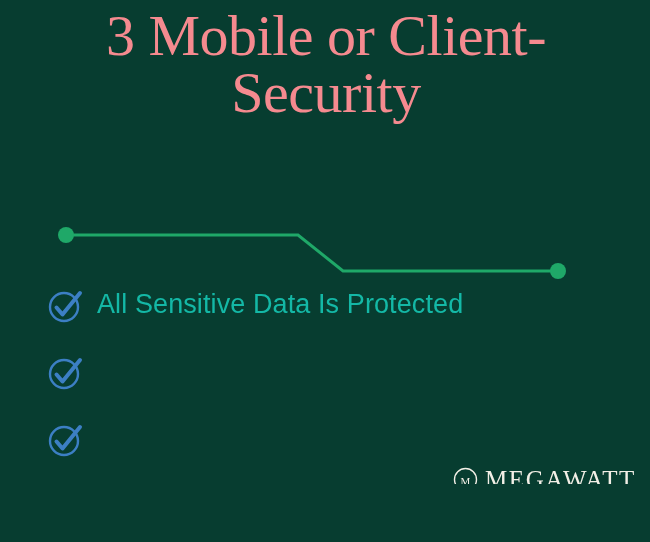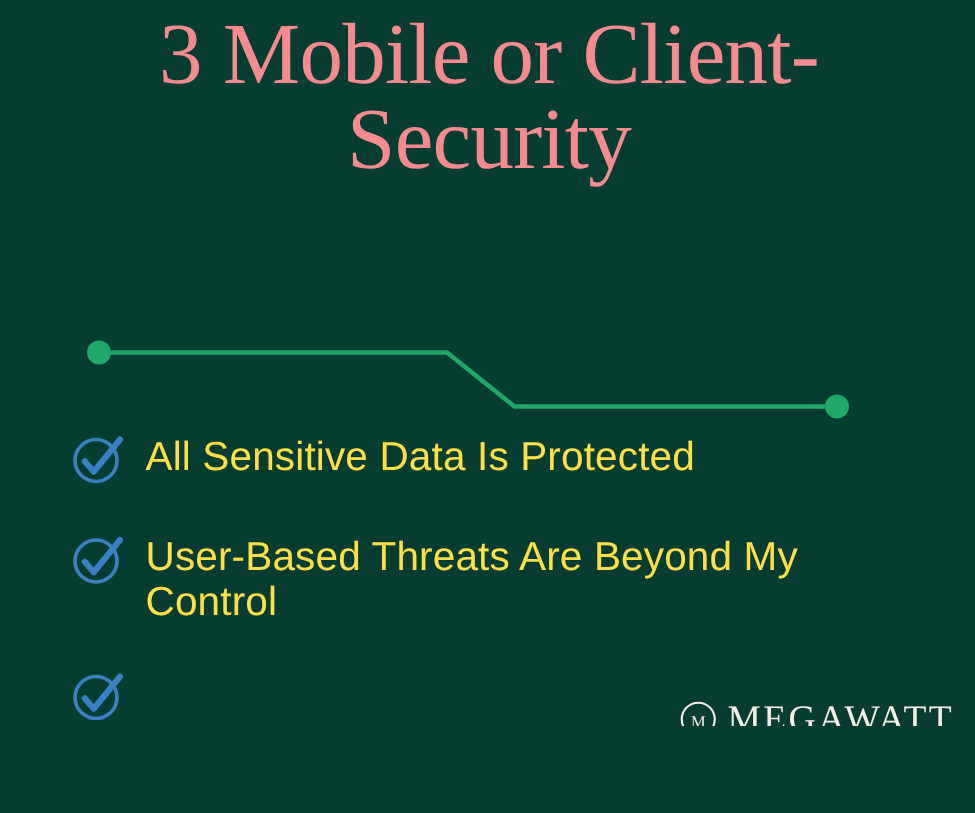--- a/index.html
+++ b/index.html
@@ -56,21 +56,21 @@
     margin-bottom:30px;
   }
   .check-icon {
     flex:0 0 auto;
     width:40px;
     height:40px;
     margin-right:11px;
     margin-top:-3px;
   }
   .item-label {
-    color:#fde047;
+    color:#14b8a6;
     font-size:27px;
     line-height:1.12;
     font-weight:400;
     letter-spacing:0.1px;
     padding-top:1px;
     max-width:512px;
   }
 
   
   .logo {
@@ -121,21 +121,20 @@
       <span class="item-label">All Sensitive Data Is Protected</span>
     </div>
 
     <div class="list-item">
       <span class="check-icon">
         <svg width="40" height="40" viewBox="0 0 40 40">
           <circle cx="18" cy="22" r="14" fill="none" stroke="#3c7fc4" stroke-width="2.4"></circle>
           <path d="M10.5 22.5 L16.5 29.5 L34 8" fill="none" stroke="#3c7fc4" stroke-width="4" stroke-linecap="round" stroke-linejoin="round"></path>
         </svg>
       </span>
-      <span class="item-label">User-Based Threats Are Beyond My Control</span>
     </div>
 
     <div class="list-item">
       <span class="check-icon">
         <svg width="40" height="40" viewBox="0 0 40 40">
           <circle cx="18" cy="22" r="14" fill="none" stroke="#3c7fc4" stroke-width="2.4"></circle>
           <path d="M10.5 22.5 L16.5 29.5 L34 8" fill="none" stroke="#3c7fc4" stroke-width="4" stroke-linecap="round" stroke-linejoin="round"></path>
         </svg>
       </span>
     </div>

